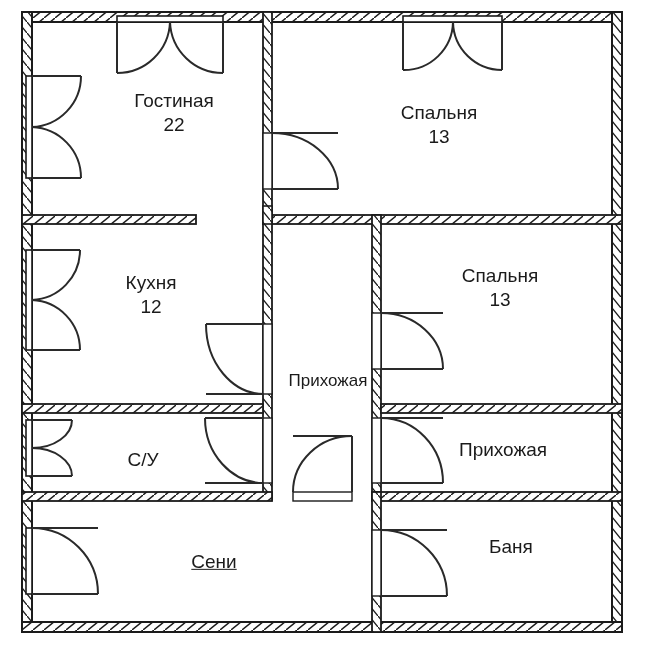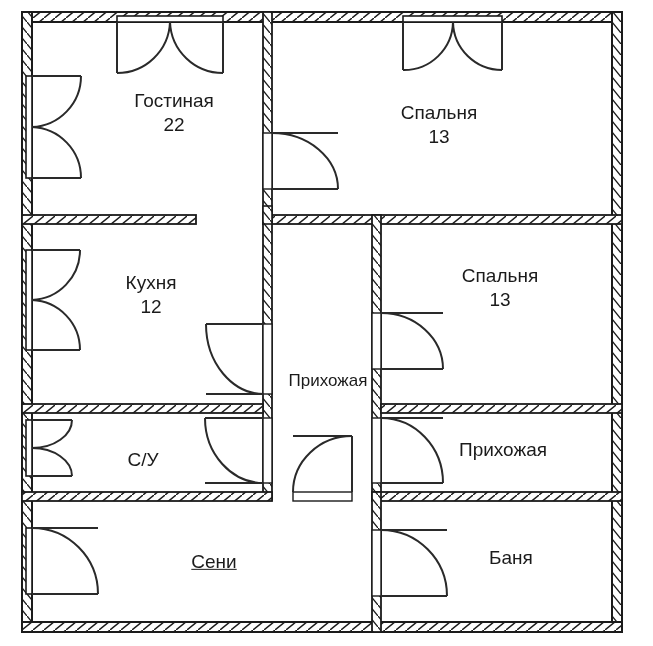--- a/index.html
+++ b/index.html
@@ -227,17 +227,17 @@
   </div>
 
   <div class="room-label" style="left:503px; top:450px;">
     <span class="rl-name">Прихожая</span>
   </div>
 
   <div class="room-label" style="left:214px; top:562px;text-decoration:underline;">
     <span class="rl-name">Сени</span>
   </div>
 
-  <div class="room-label" style="left:511px; top:547px;margin-top:11px;">
+  <div class="room-label" style="left:511px; top:547px;">
     <span class="rl-name">Баня</span>
   </div>
 
 </div>
 
 </body></html>

